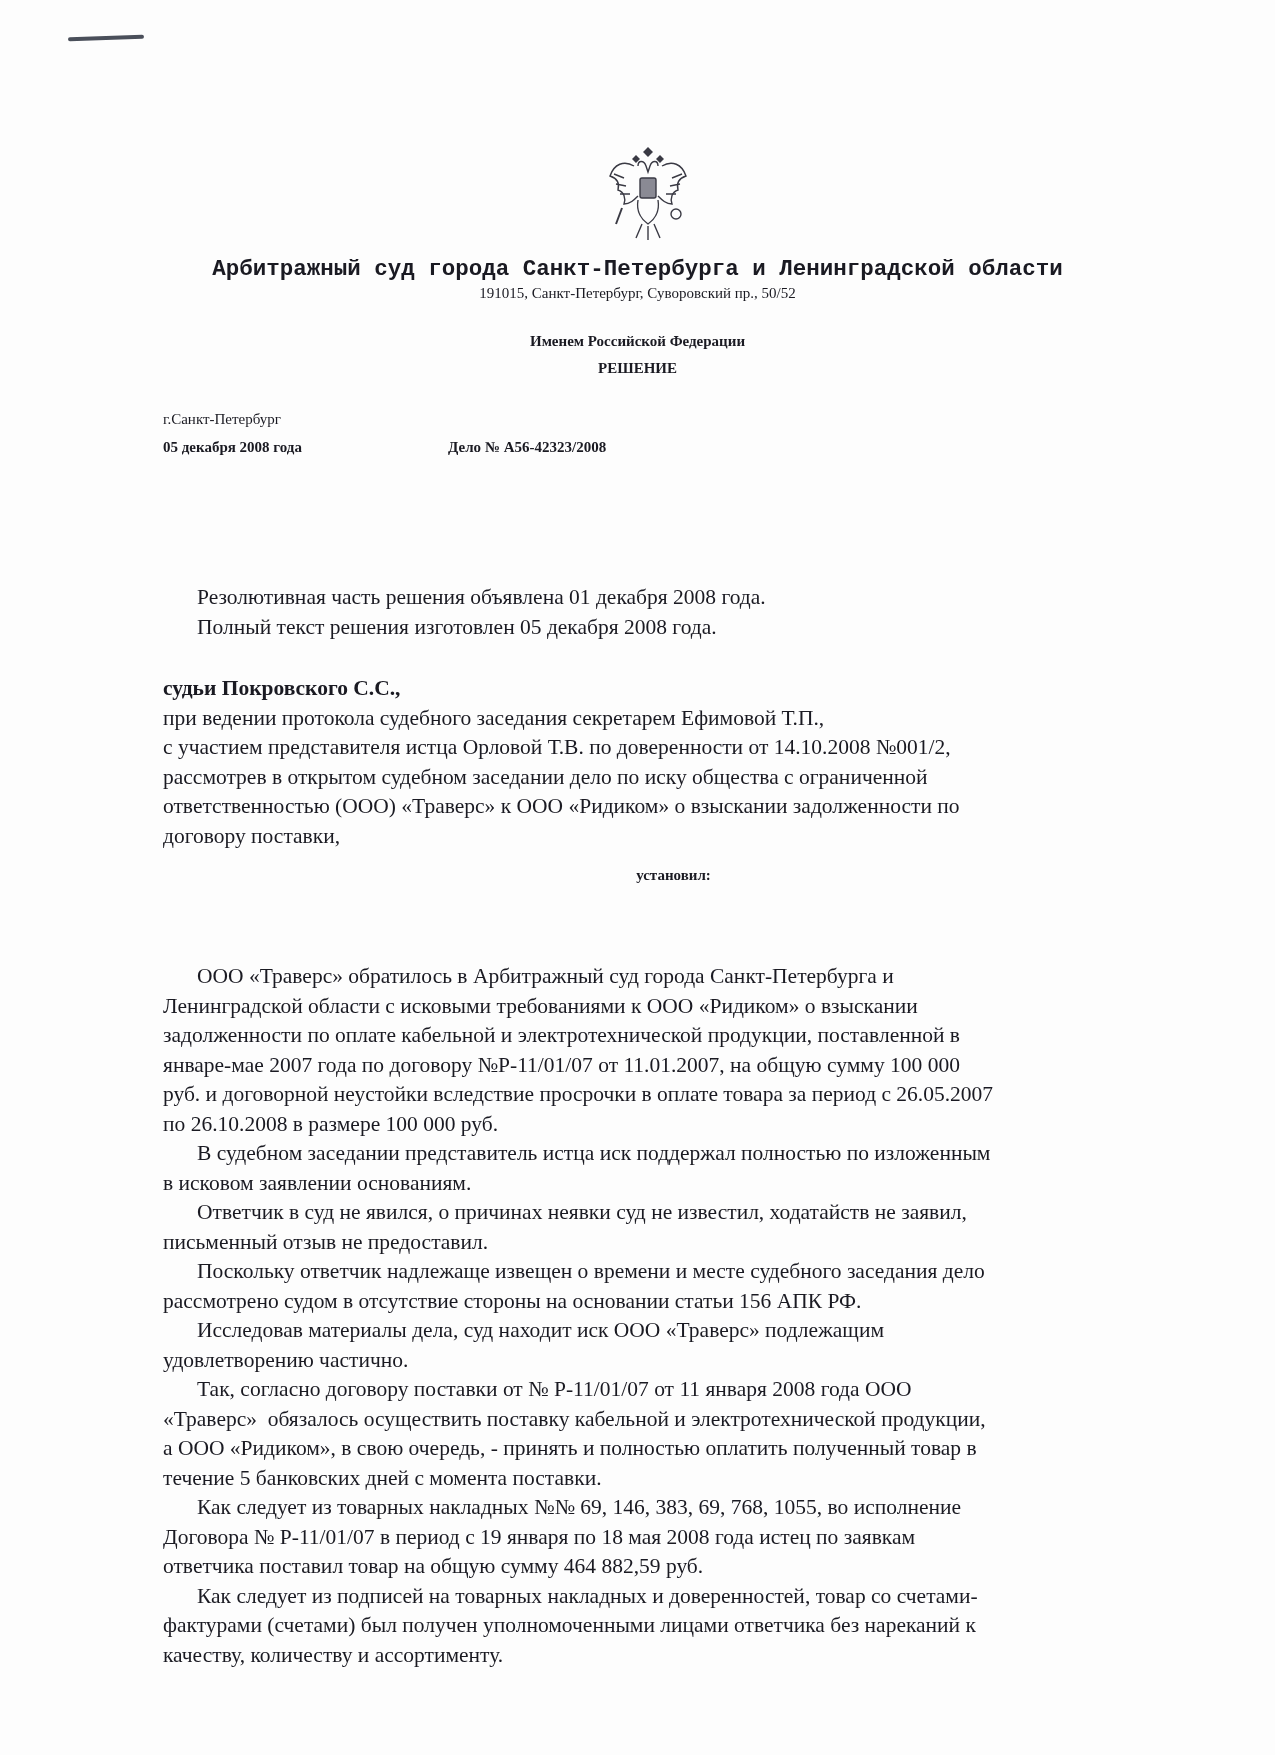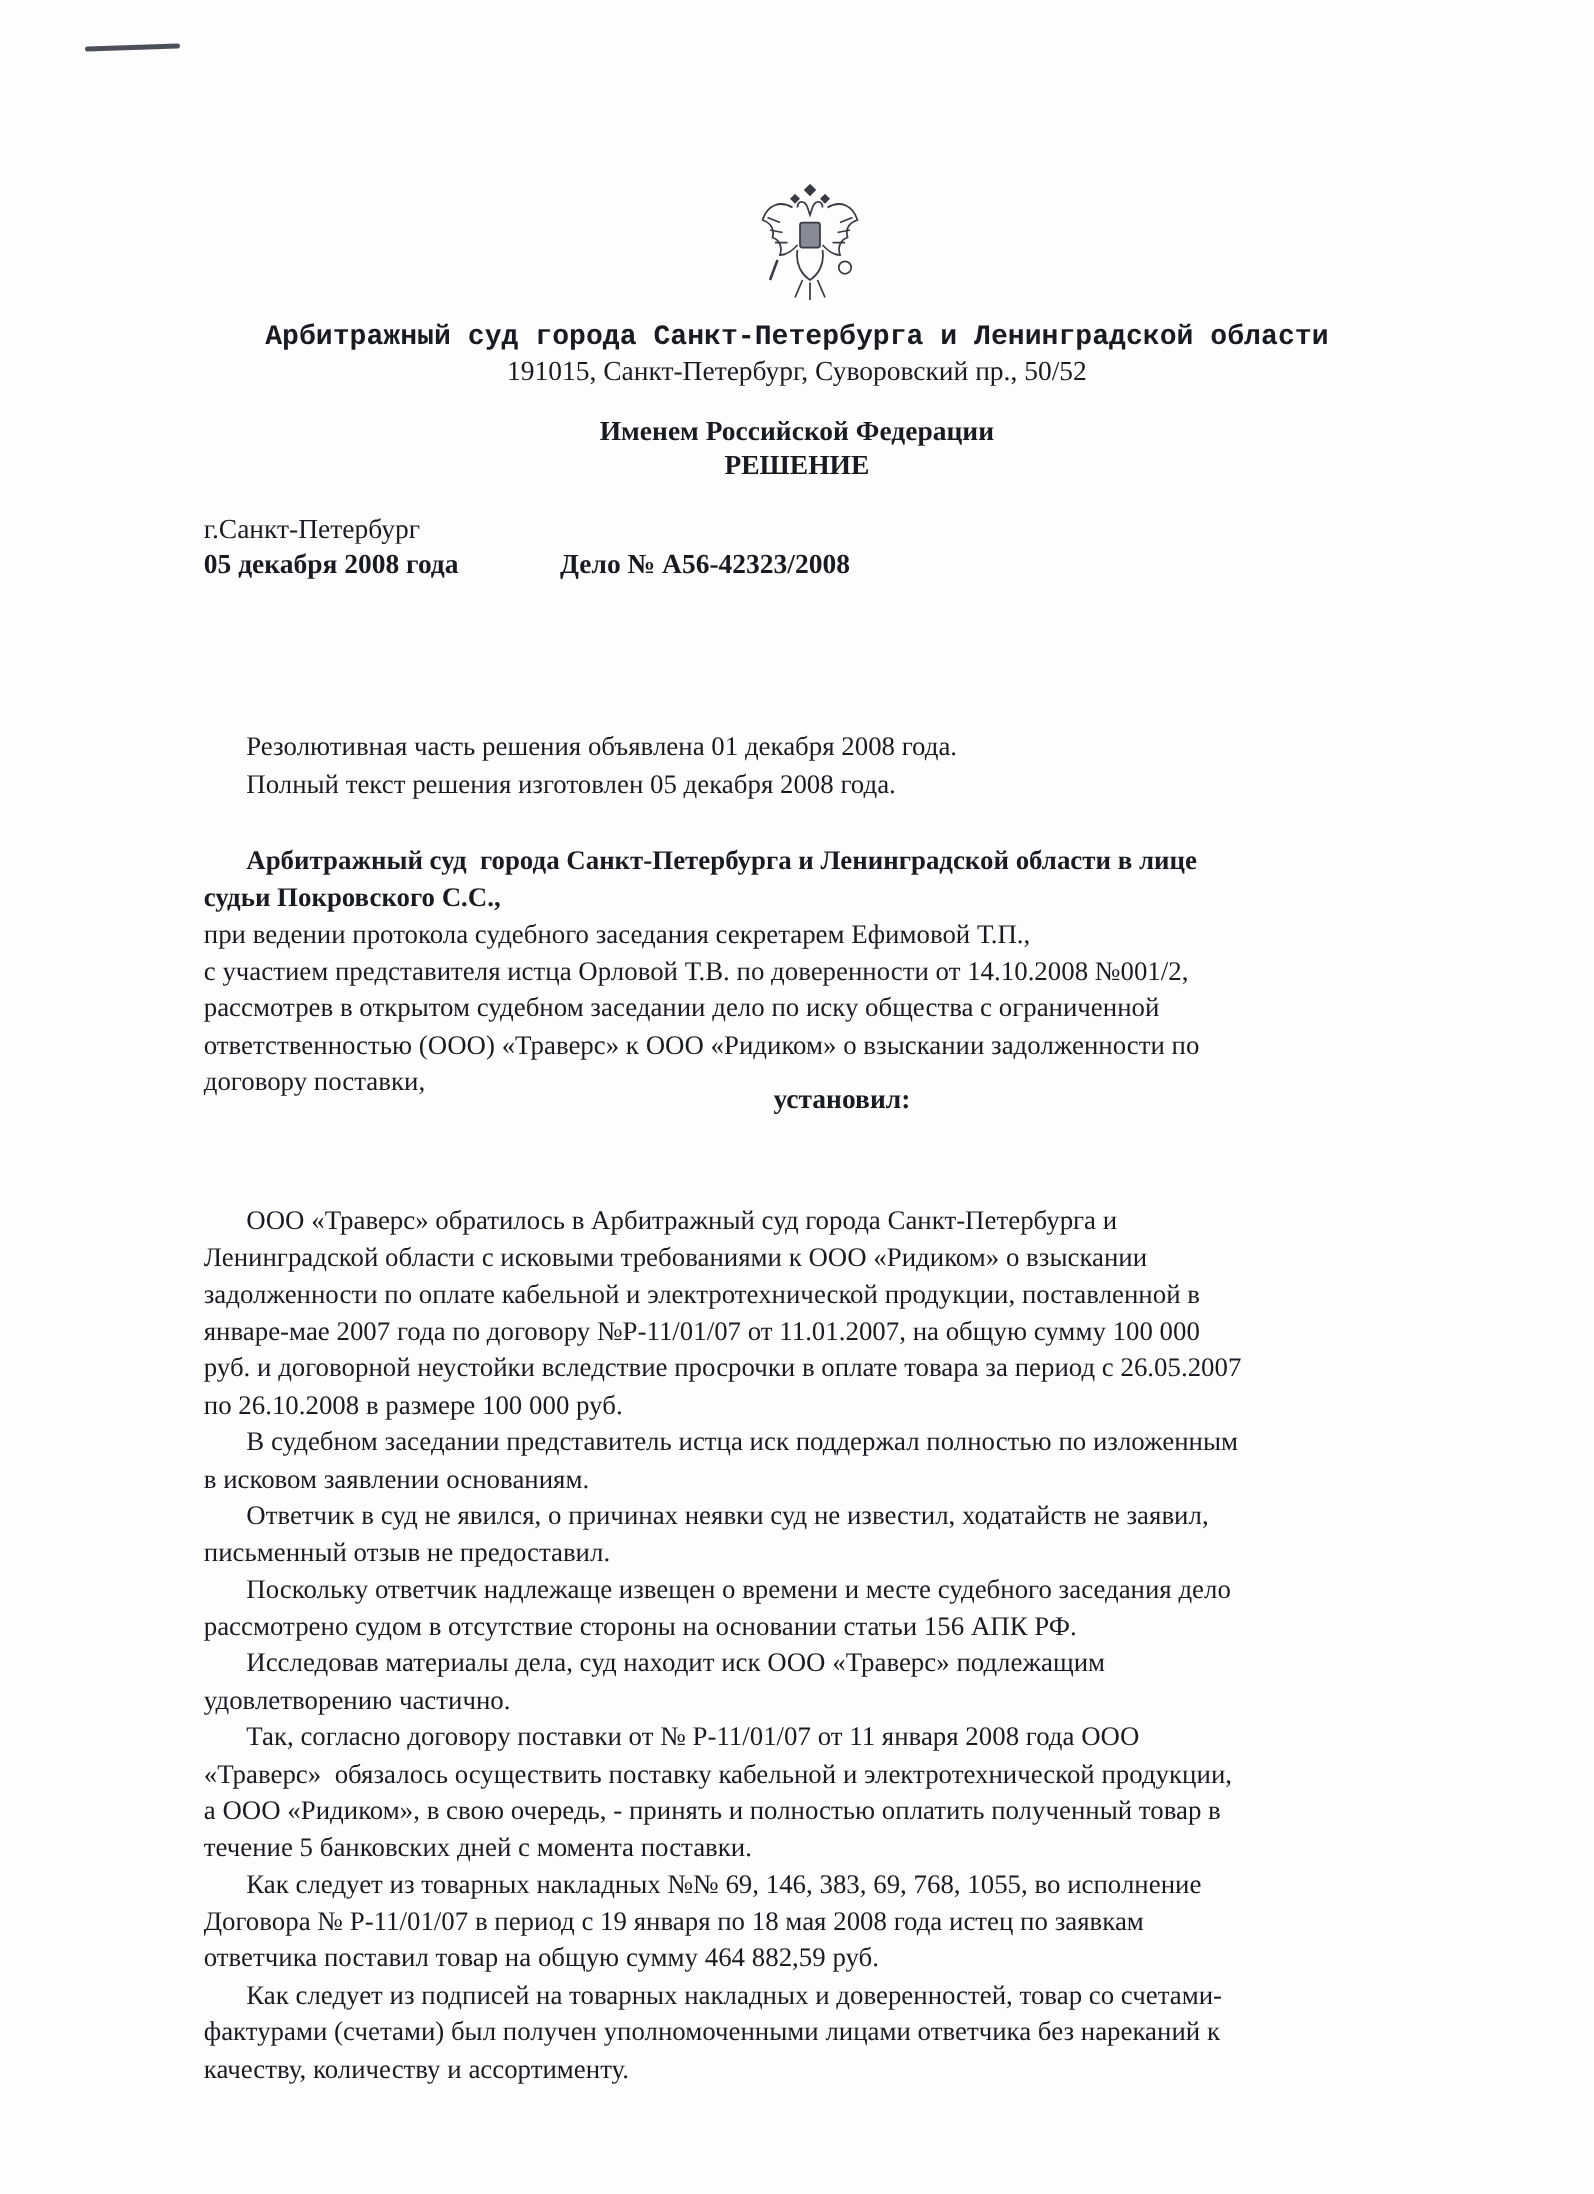--- a/index.html
+++ b/index.html
@@ -5,21 +5,21 @@
   html, body { margin: 0; padding: 0; }
   body {
     width: 1275px; height: 1755px; background: #fdfdfd; position: relative; overflow: hidden;
     font-family: "Liberation Serif", "DejaVu Serif", serif; color: #1a1a22;
   }
   .scan-mark {
     position: absolute; left: 68px; top: 36px; width: 76px; height: 4px;
     background: #4a4f5a; border-radius: 2px; transform: rotate(-2deg);
   }
   .emblem { position: absolute; left: 606px; top: 142px; width: 84px; height: 104px; }
-  .line { position: absolute; white-space: pre; font-size: 22px; line-height: 1; }
+  .line { position: absolute; white-space: pre; font-size: 15px; line-height: 1; }
   .center { left: 0; width: 1275px; text-align: center; }
   .bold { font-weight: bold; }
   .ital { }
   .p { position: absolute; left: 163px; width: 950px; font-size: 21.5px; margin-top: 40px; }
   .p .l { display: block; white-space: pre; height: 29.5px; line-height: 29.5px; }
   .p .l.indent { padding-left: 34px; }
 </style>
 </head>
 <body>
 
@@ -52,21 +52,20 @@
 <div class="line ital" style="left:163px; top:412px;">г.Санкт-Петербург</div>
 <div class="line ital bold" style="left:163px; top:440px;">05 декабря 2008 года</div>
 <div class="line ital bold" style="left:448px; top:440px;">Дело № А56-42323/2008</div>
 
 <div class="p" style="top:543px;">
   <span class="l indent">Резолютивная часть решения объявлена 01 декабря 2008 года.</span>
   <span class="l indent">Полный текст решения изготовлен 05 декабря 2008 года.</span>
 </div>
 
 <div class="p" style="top:634px;">
-  <span class="l indent bold">Арбитражный суд  города Санкт-Петербурга и Ленинградской области в лице</span>
   <span class="l bold">судьи Покровского С.С.,</span>
   <span class="l">при ведении протокола судебного заседания секретарем Ефимовой Т.П.,</span>
   <span class="l">с участием представителя истца Орловой Т.В. по доверенности от 14.10.2008 №001/2,</span>
   <span class="l">рассмотрев в открытом судебном заседании дело по иску общества с ограниченной</span>
   <span class="l">ответственностью (ООО) «Траверс» к ООО «Ридиком» о взыскании задолженности по</span>
   <span class="l">договору поставки,</span>
 </div>
 
 <div class="line center bold" style="top:868px;padding-left:36px;">установил:</div>
 

